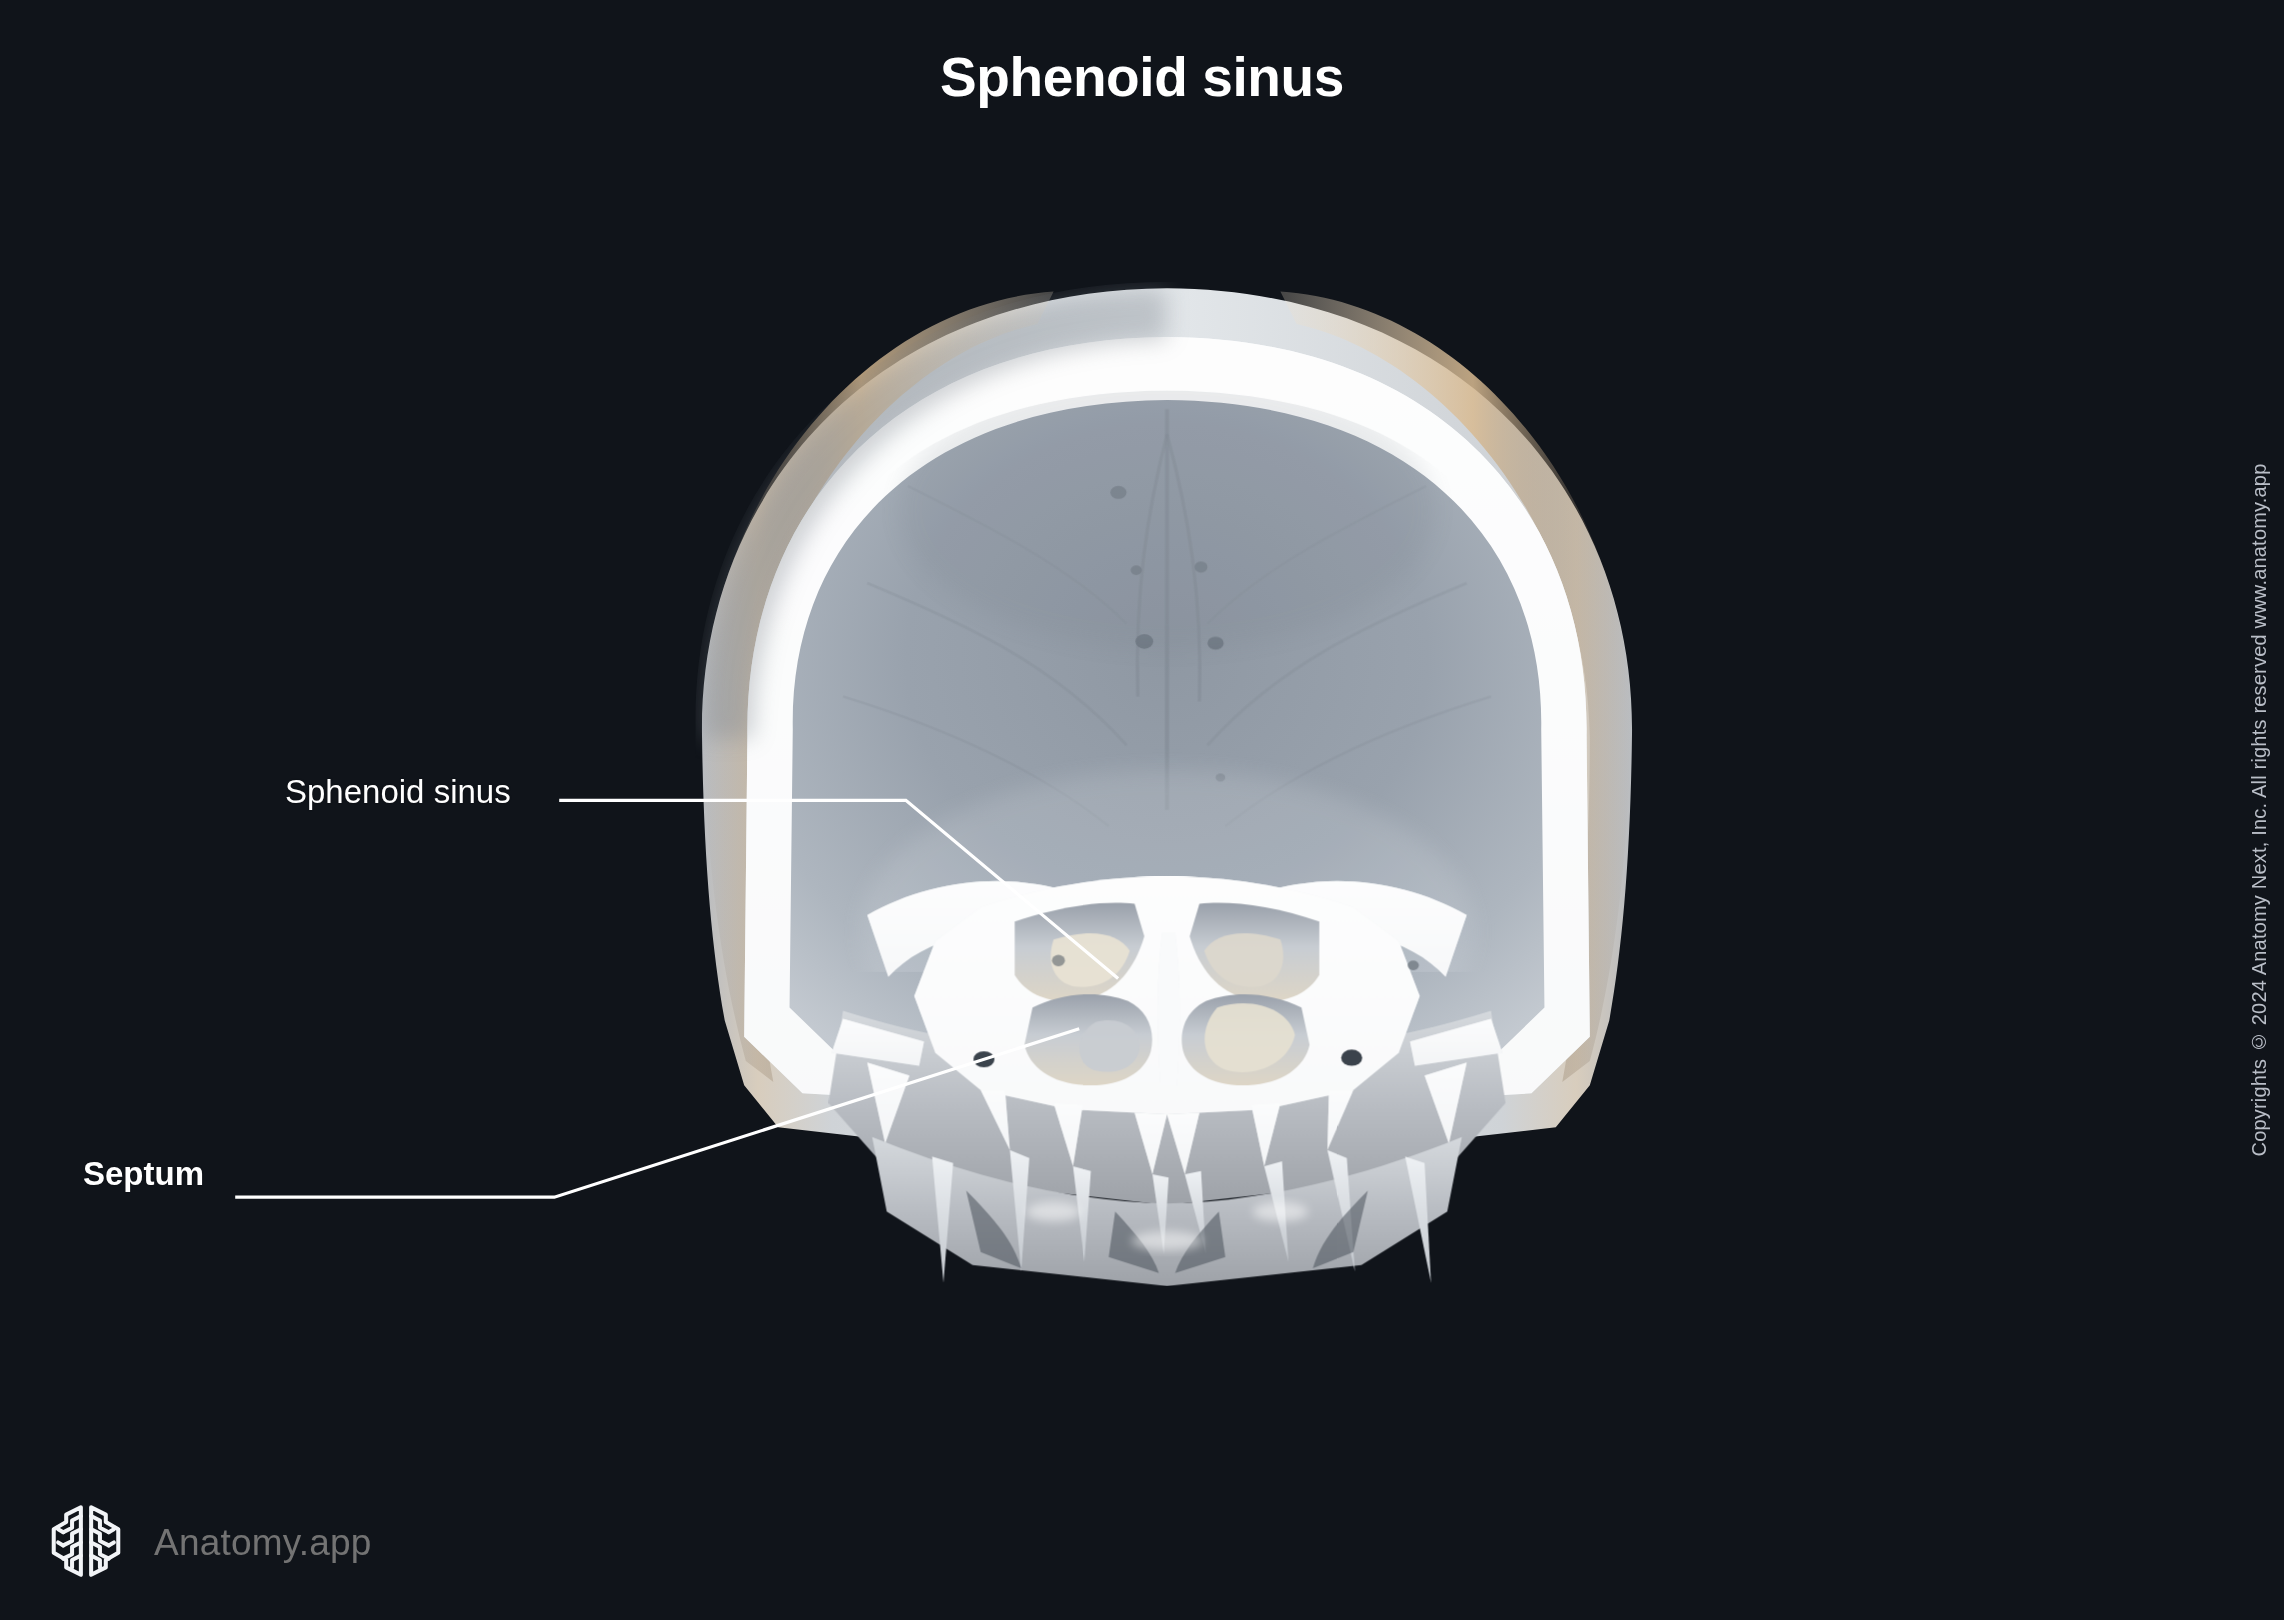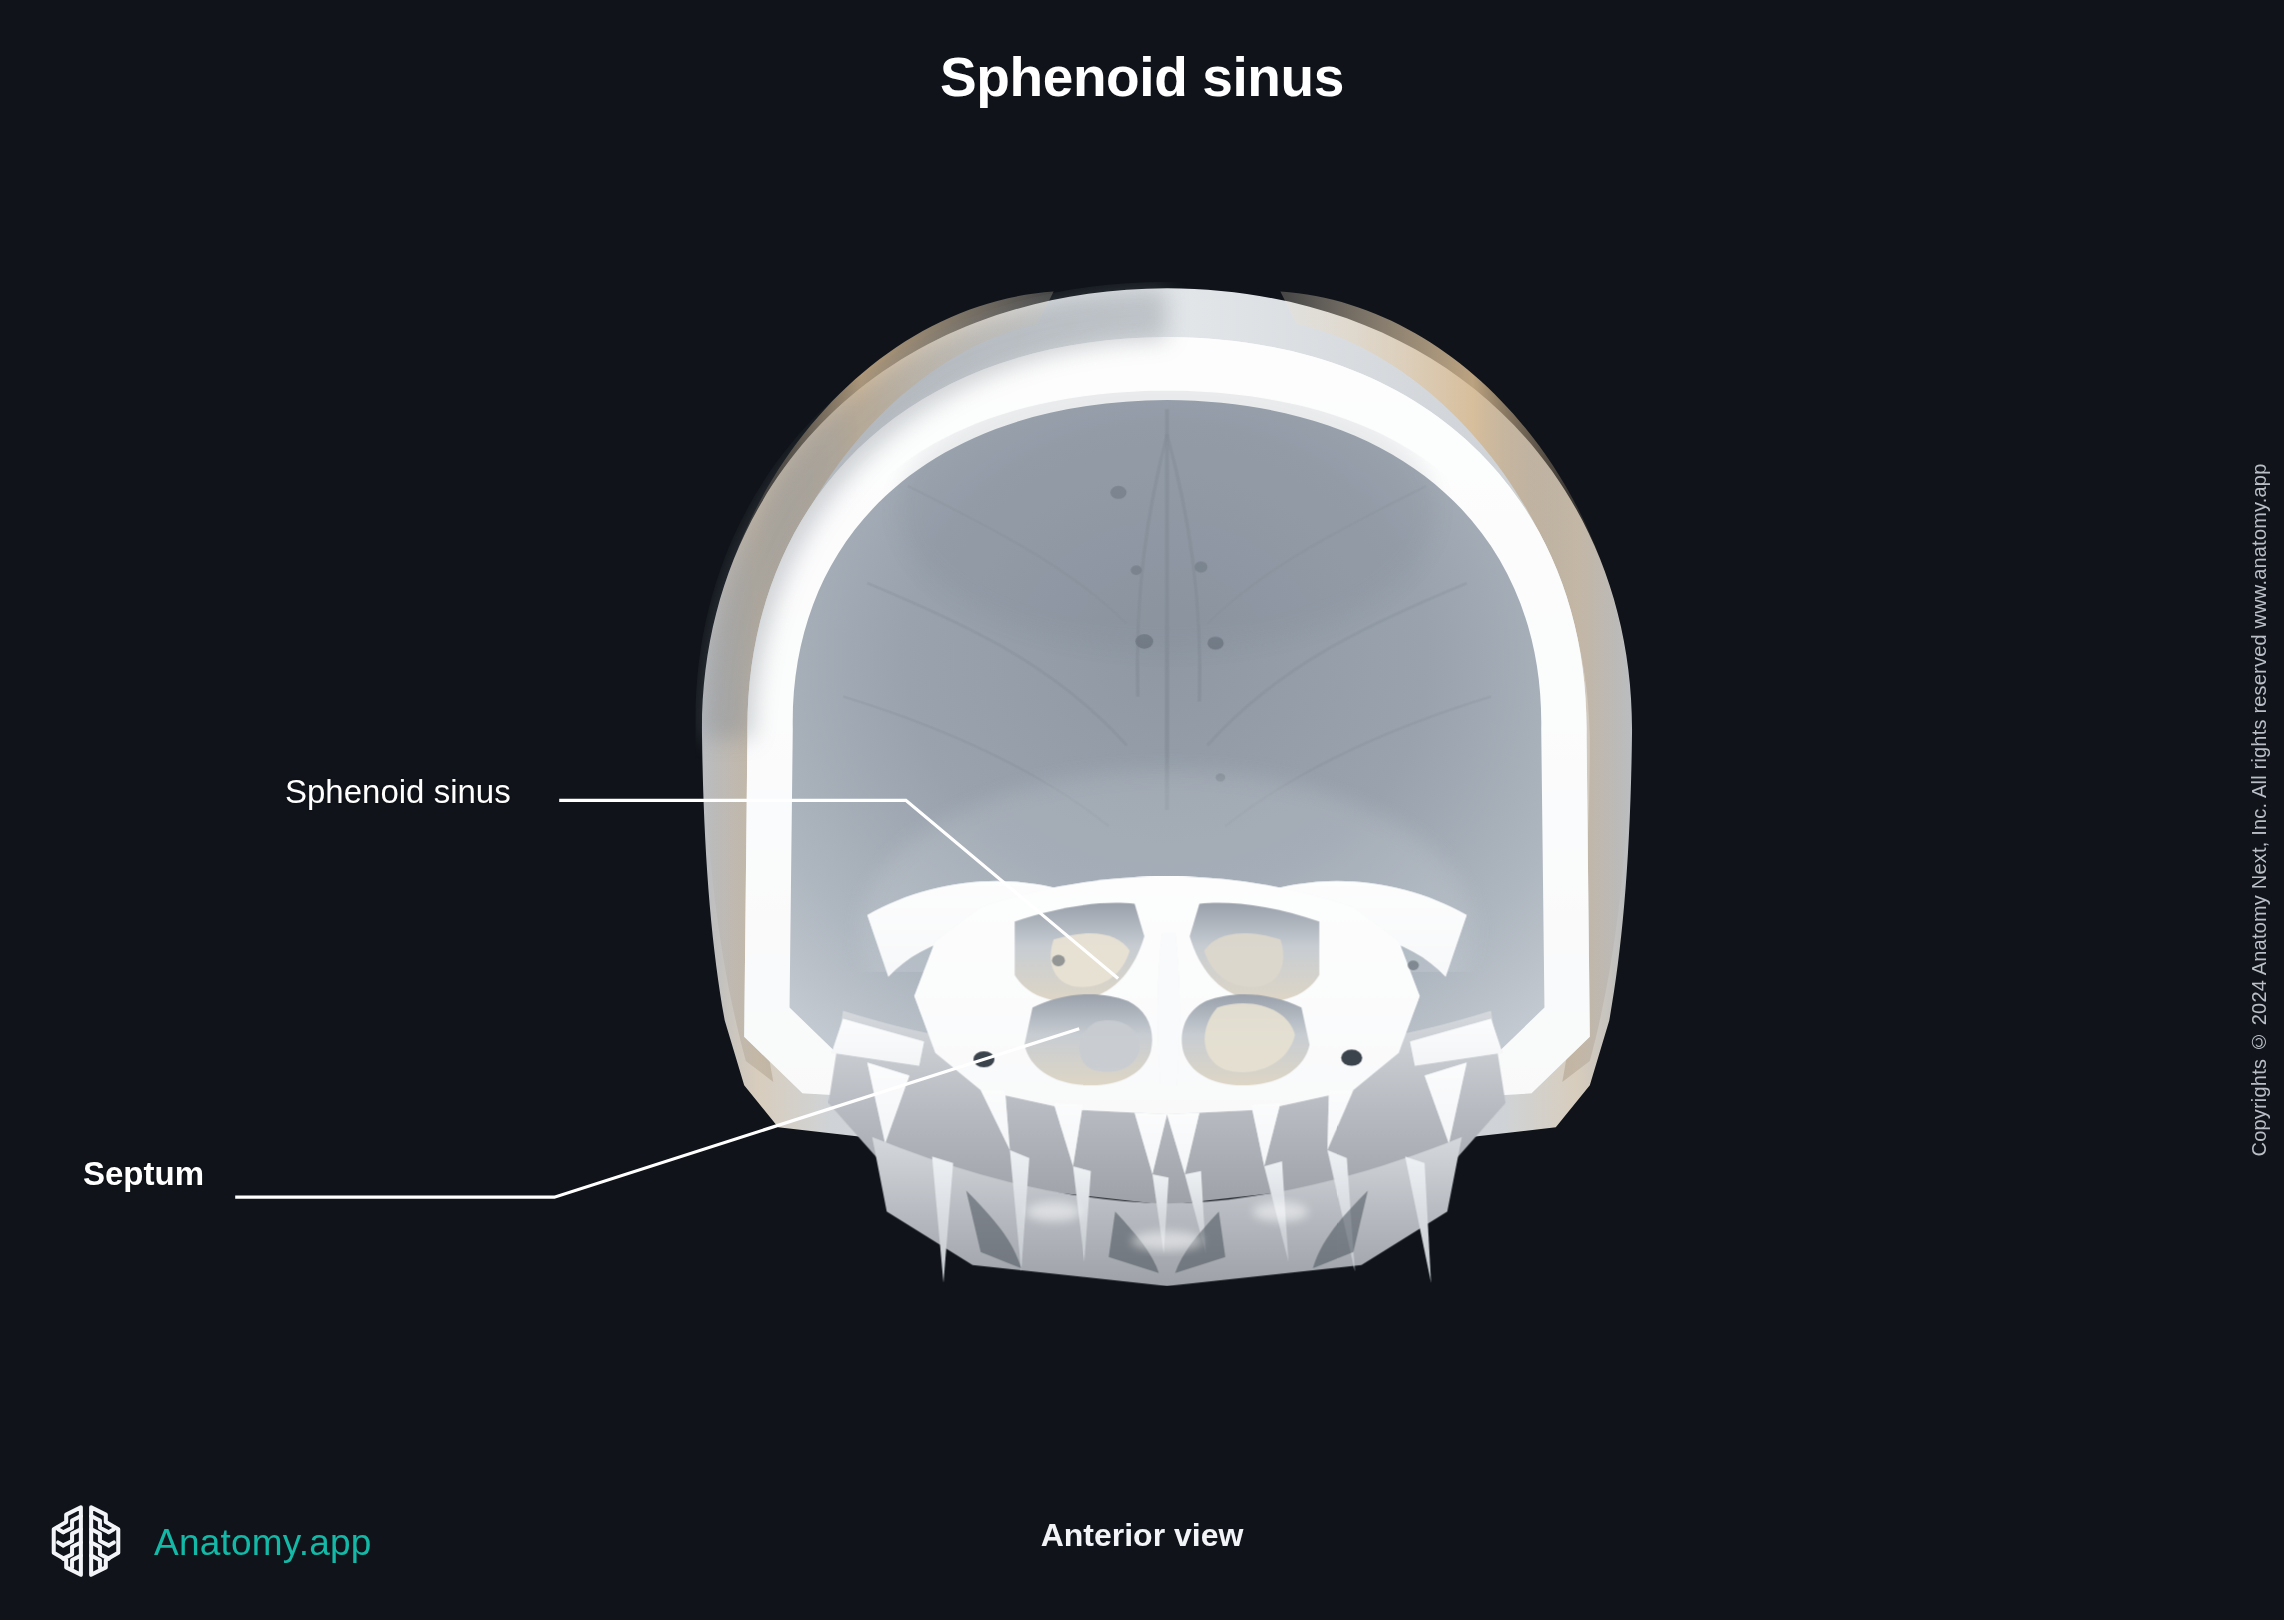--- a/index.html
+++ b/index.html
@@ -94,21 +94,21 @@
   
   #brand {
     position: absolute;
     left: 42px;
     top: 1497px;
     display: flex;
     align-items: center;
     gap: 24px;
   }
   #brand-name {
-    color: #14b8a6;
+    color: #737373;
     font-size: 37px;
     letter-spacing: 0.2px;
     line-height: 1;
   }
 
   
   #illustration {
     position: absolute;
     left: 600px;
     top: 243px;
@@ -400,21 +400,20 @@
 
   <div class="anno-label" id="label-sphenoid-sinus">Sphenoid sinus</div>
 
   <div class="anno-label" id="label-septum">Septum</div>
 
   <svg id="leaders" viewBox="0 0 2819 2000">
     <polyline points="690,988 1118,988 1380,1208"></polyline>
     <polyline points="290,1478 684,1478 1332,1270"></polyline>
   </svg>
 
-  <div id="view-caption">Anterior view</div>
 
   <div id="copyright">Copyrights © 2024 Anatomy Next, Inc. All rights reserved www.anatomy.app</div>
 
   <div id="brand">
     <span>
       <svg width="88" height="88" viewBox="0 0 120 120" fill="none" stroke="#f2f4f7" stroke-width="5.5" stroke-linejoin="round" stroke-linecap="round">
 
         <path d="M53 14 L33 24 L33 34 L16 44 L16 76 L33 86 L33 96 L53 106 L53 14 Z"></path>
         <path d="M53 26 L41 32 L41 42 L29 48"></path>
         <path d="M53 44 L41 50 L41 60 L29 66"></path>

